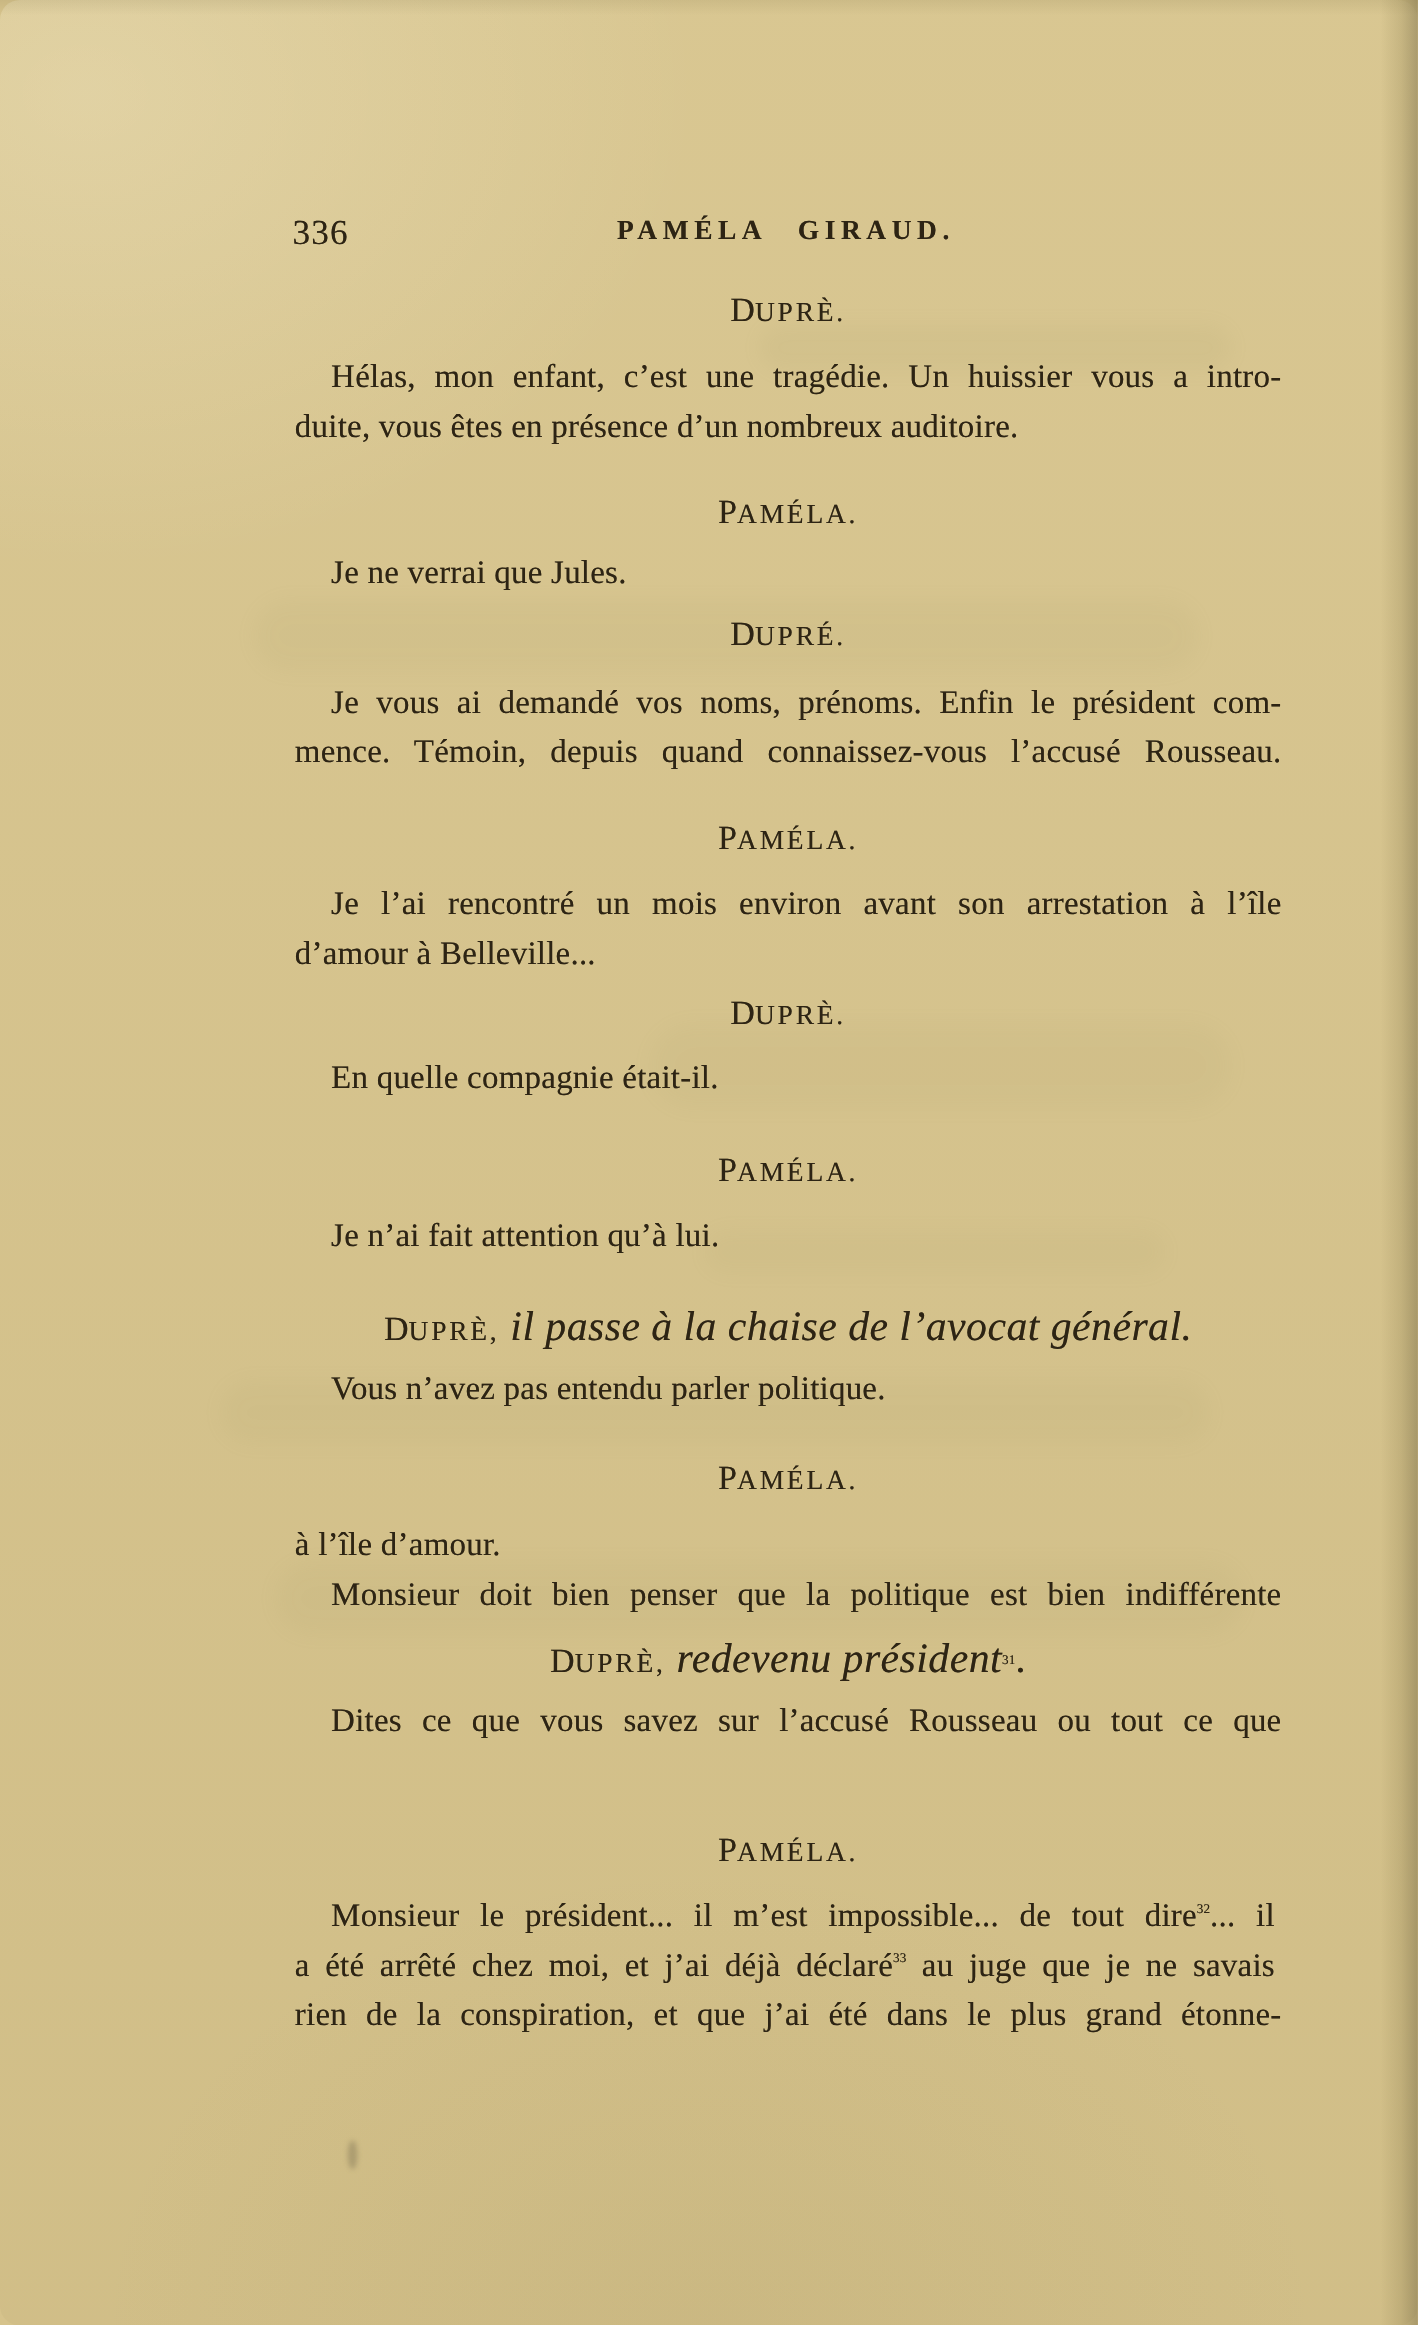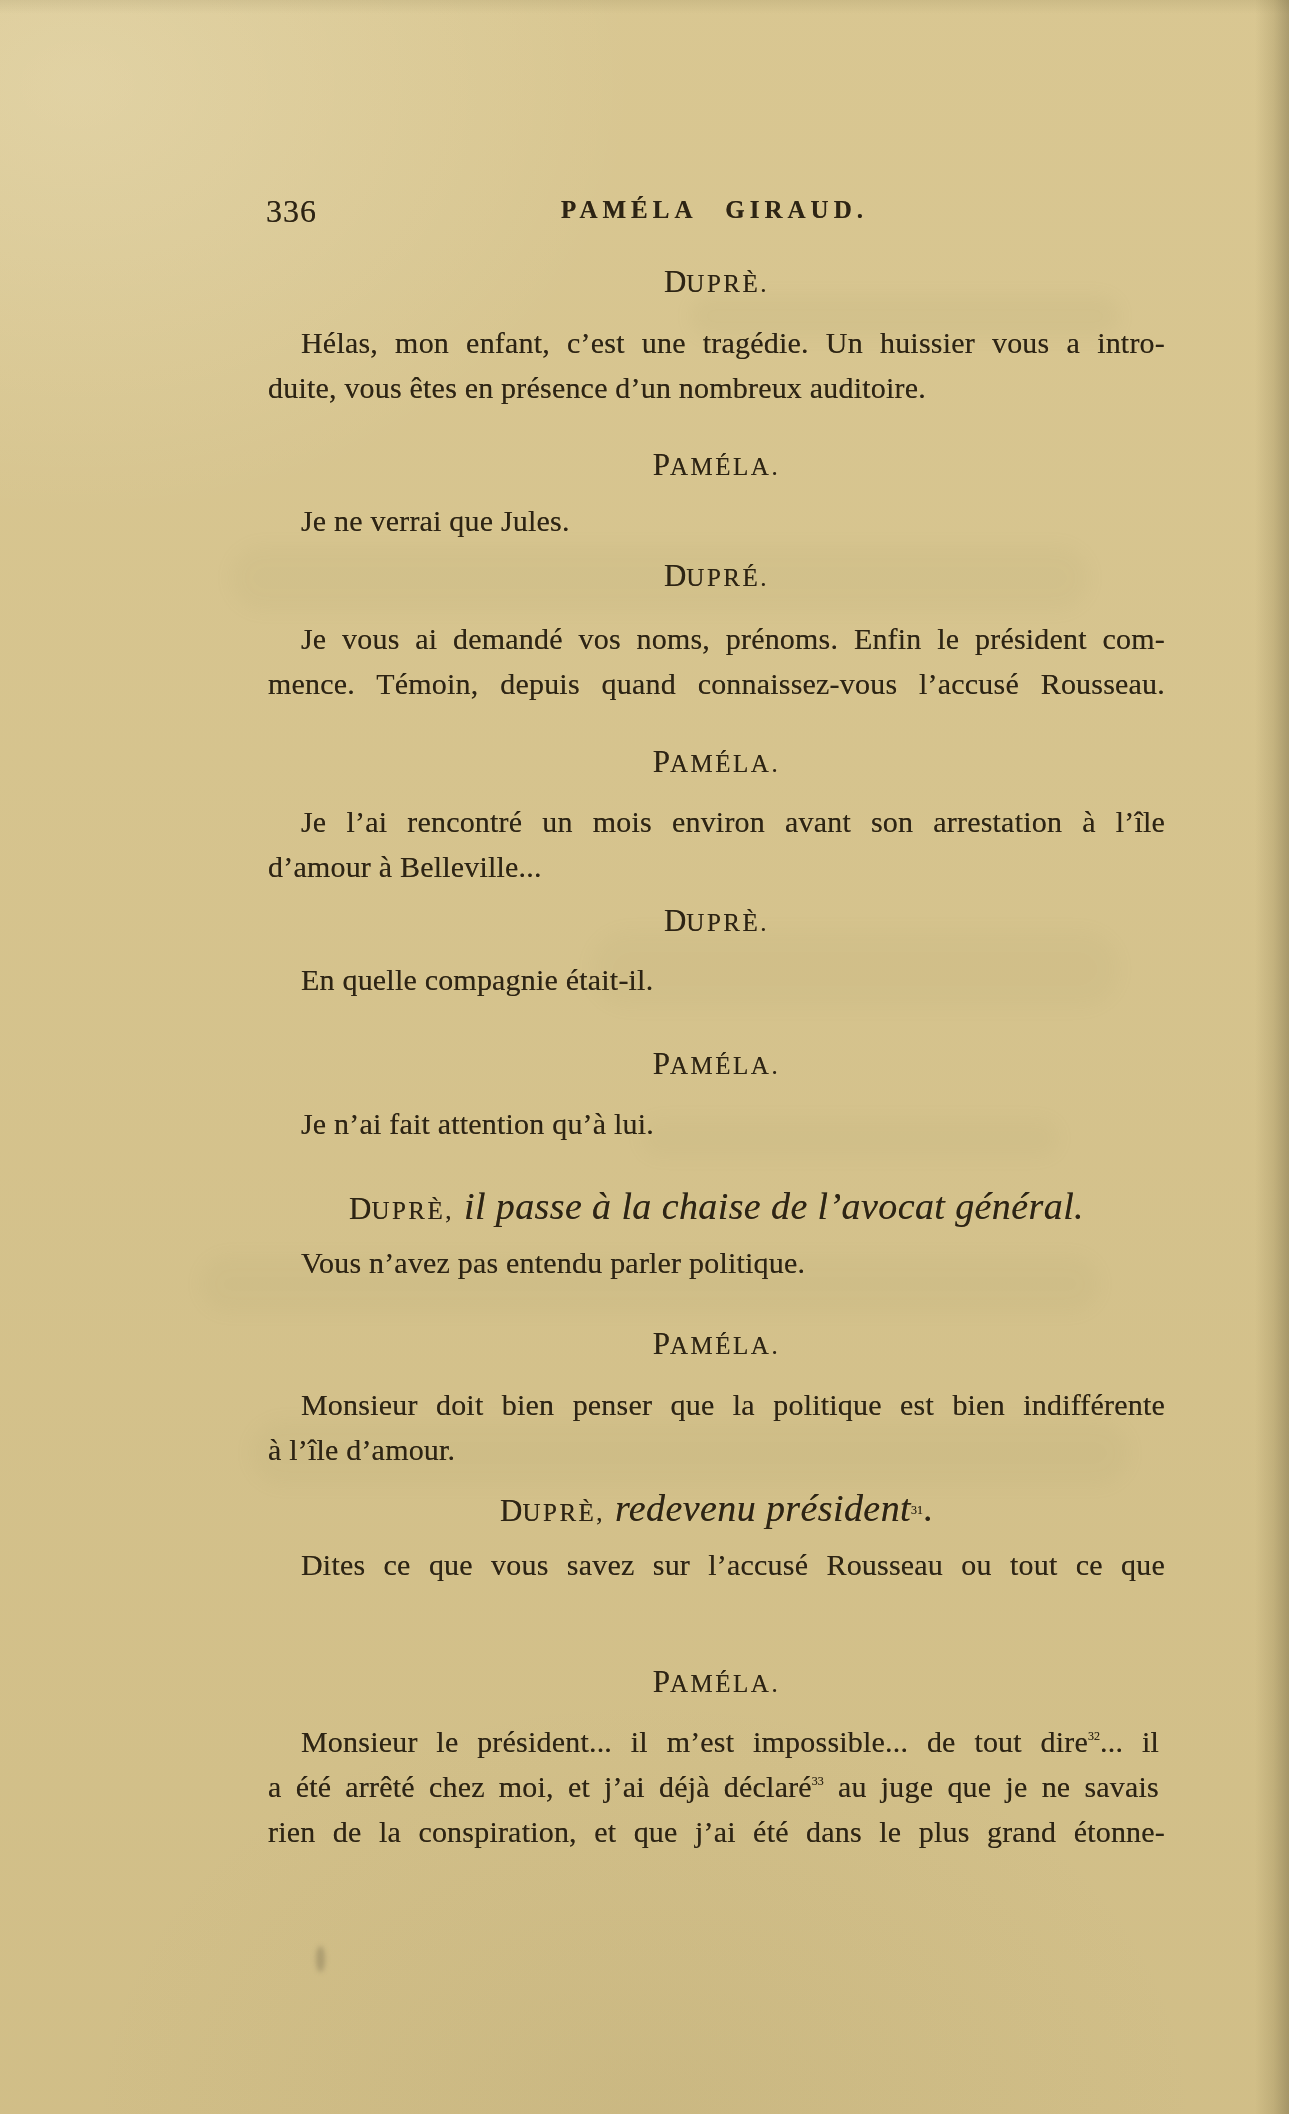--- a/index.html
+++ b/index.html
@@ -8,20 +8,21 @@
     font-family:"Liberation Serif","DejaVu Serif",serif;
     background:#d6c38c;
   }
   .page{
     position:absolute;inset:0;
     background:
       radial-gradient(ellipse 900px 700px at 6% 4%, rgba(255,250,228,0.22), rgba(255,250,228,0) 62%),
       radial-gradient(ellipse 800px 600px at 50% 100%, rgba(120,105,58,0.07), rgba(120,105,58,0) 70%),
       linear-gradient(to bottom, rgba(255,248,220,0.07), rgba(125,110,62,0.06)),
       #d6c38c;
+    border-radius: 18px;
   }
   .edge-right{
     position:absolute;right:0;top:0;width:34px;height:100%;
     background:linear-gradient(to right, rgba(100,88,45,0) 0%, rgba(100,88,45,0.16) 55%, rgba(62,54,26,0.30) 100%);
   }
   .edge-top{
     position:absolute;left:0;top:0;width:100%;height:14px;
     background:linear-gradient(to bottom, rgba(90,80,40,0.10), rgba(90,80,40,0));
   }
   .blot{position:absolute;background:#8f8a55;filter:blur(9px);border-radius:40px;pointer-events:none;}
@@ -103,22 +104,22 @@
       <div class="speaker" style="top: 1046px;"><span class="cap">P</span><span class="sc">AMÉLA.</span></div>
       <div class="dialogue" style="top: 1101px;">
         <div class="line indent">Je n’ai fait attention qu’à lui.</div>
       </div>
       <div class="speaker" style="top: 1184px;"><span class="cap">D</span><span class="sc">UPRÈ,</span><span class="it"> il passe à la chaise de l’avocat général.</span></div>
       <div class="dialogue" style="top: 1240px;">
         <div class="line indent">Vous n’avez pas entendu parler politique.</div>
       </div>
       <div class="speaker" style="top: 1326px;"><span class="cap">P</span><span class="sc">AMÉLA.</span></div>
       <div class="dialogue" style="top: 1382px;">
+        <div class="line">à l’île d’amour.</div>
         <div class="line indent just" style="word-spacing: 10.6788px;">Monsieur doit bien penser que la politique est bien indifférente</div>
-        <div class="line">à l’île d’amour.</div>
       </div>
       <div class="speaker" style="top: 1486px;"><span class="cap">D</span><span class="sc">UPRÈ,</span><span class="it"> redevenu président</span><sup class="fn">31</sup><span class="it-tail">.</span></div>
       <div class="dialogue" style="top: 1542px;">
         <div class="line indent just" style="word-spacing: 10.581px;">Dites ce que vous savez sur l’accusé Rousseau ou tout ce que</div>
       </div>
       <div class="speaker" style="top: 1664px;"><span class="cap">P</span><span class="sc">AMÉLA.</span></div>
       <div class="dialogue" style="top: 1719px;">
         <div class="line indent just" style="word-spacing: 11.0625px;">Monsieur le président... il m’est impossible... de tout dire<sup class="fn">32</sup>... il</div>
         <div class="line just" style="word-spacing: 6.42746px;">a été arrêté chez moi, et j’ai déjà déclaré<sup class="fn">33</sup> au juge que je ne savais</div>
         <div class="line just" style="word-spacing: 9.69661px;">rien de la conspiration, et que j’ai été dans le plus grand étonne-</div>

